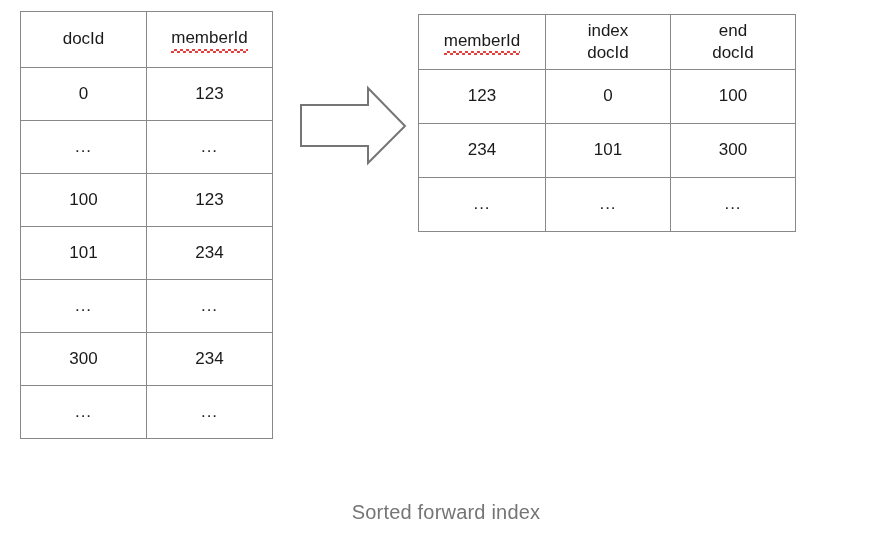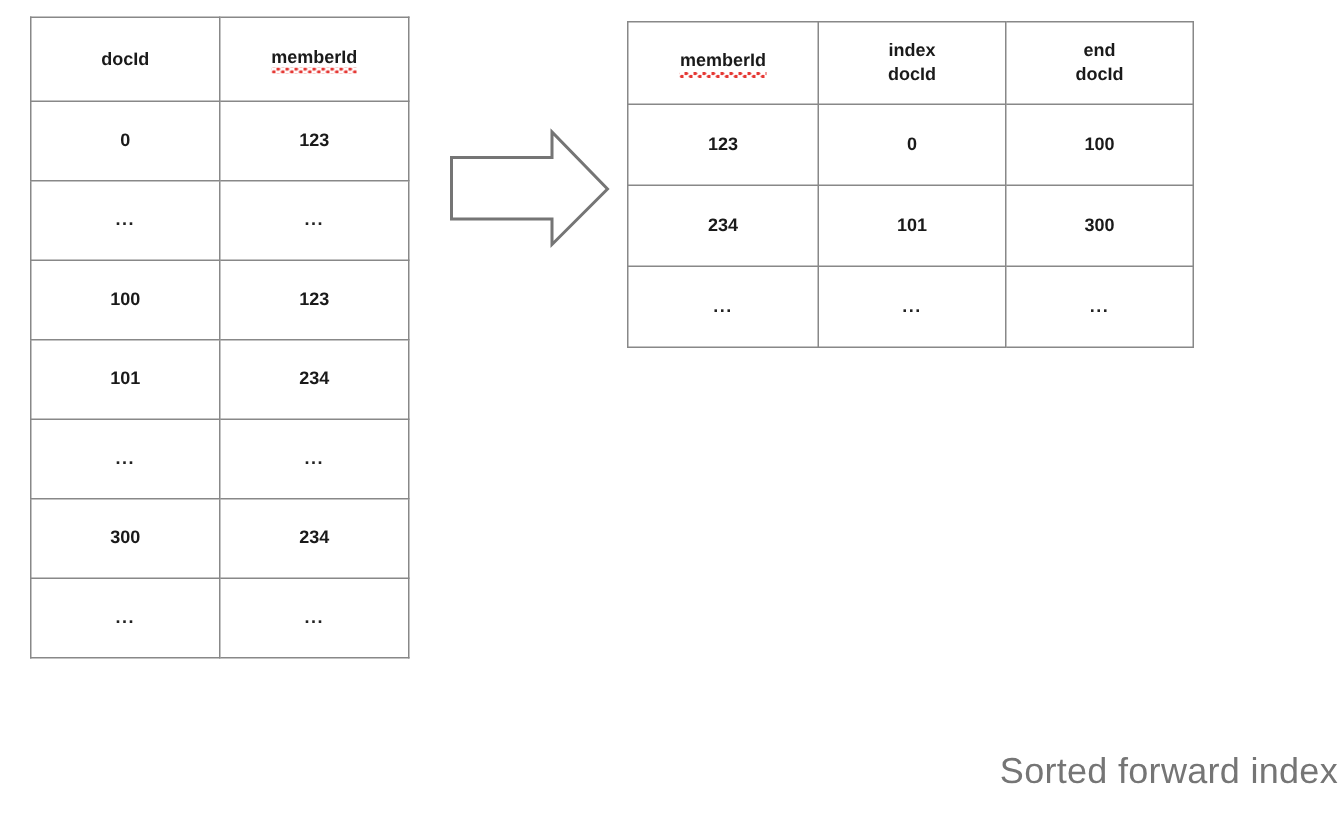--- a/index.html
+++ b/index.html
@@ -26,23 +26,23 @@
     position: absolute;
     border-collapse: collapse;
     table-layout: fixed;
     background: #ffffff;
   }
   .idx-table td,
   .idx-table th {
     border: 1px solid #888888;
     text-align: center;
     vertical-align: middle;
-    font-weight: bold;
+    font-weight: normal;
     color: #1a1a1a;
-    font-size: 12px;
+    font-size: 17px;
     line-height: 1.3;
     padding: 0;
     background: #ffffff;
   }
   .idx-table .ellipsis-cell {
     color: #222222;
     letter-spacing: 1px;
   }
 
   
@@ -98,22 +98,22 @@
     width: 114px;
     height: 84px;
   }
 
   
   #caption {
     position: absolute;
     left: 0;
     right: 0;
     top: 501px;
-    text-align: right;
-    font-size: 24px;
+    text-align: center;
+    font-size: 20px;
     color: #757575;
     letter-spacing: 0.2px;
   }
 </style>
 </head>
 <body>
 
 <div class="diagram">
 
   <table class="idx-table" id="forward-table">

